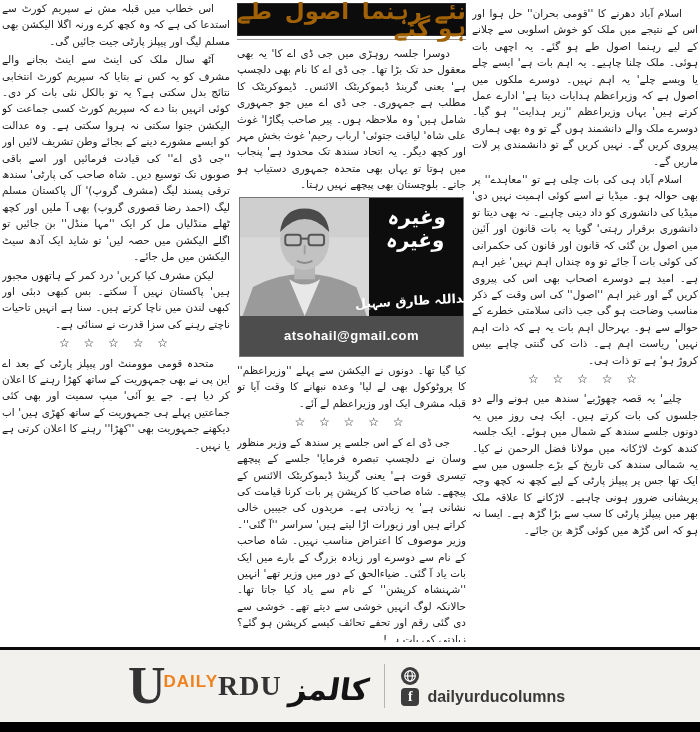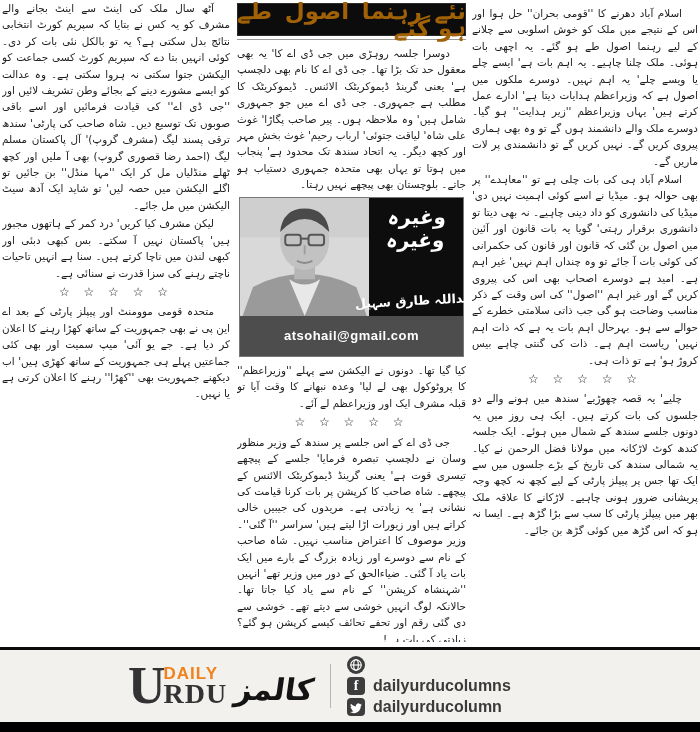--- a/index.html
+++ b/index.html
@@ -42,21 +42,21 @@
   .author-email{background:#4d4d4d;color:#ffffff;text-align:center;
                 font-family:"Liberation Sans",sans-serif;font-weight:bold;
                 font-size:13px;padding:12px 0;letter-spacing:.5px;direction:ltr;}
 
   
   .footer{position:absolute;left:0;top:647px;width:700px;height:85px;background:#f2f1ee;
           border-top:3px solid #0a0a0a;box-sizing:border-box;}
   .footer-inner{display:flex;align-items:center;height:72px;padding-left:128px;}
   .logo{display:flex;align-items:center;}
   .logo-u{font-family:"Liberation Serif",serif;font-weight:bold;font-size:52px;color:#333;line-height:52px;}
-  .logo-stack{display:flex;flex-direction:column;margin-left:-2px;}
+  .logo-stack{display:flex;margin-left:-2px;}
   .logo-daily{color:#f0821c;font-family:"Liberation Sans",sans-serif;font-weight:bold;
               font-size:17px;letter-spacing:1px;line-height:16px;}
   .logo-rdu{font-family:"Liberation Serif",serif;font-weight:bold;font-size:28px;color:#333;line-height:24px;letter-spacing:1px;}
   .logo-urdu{font-size:30px;font-weight:bold;color:#141414;margin:6px 6px 0 8px;transform:skewX(-8deg);}
   .footer-divider{width:1px;height:44px;background:#b5b5b5;margin:0 16px 0 10px;}
   .social{display:flex;flex-direction:column;gap:3px;}
   .social-row{display:flex;align-items:center;gap:8px;cursor:pointer;}
   .social-icon{width:18px;height:18px;border-radius:4px;background:#3d3d3d;
                display:flex;align-items:center;justify-content:center;flex:0 0 auto;}
   .social-icon.round{border-radius:50%;}
@@ -64,20 +64,21 @@
   .social-icon .fb-f{color:#fff;font-family:"Liberation Serif",serif;font-weight:bold;font-size:14px;line-height:14px;}
   .social-label{font-family:"Liberation Sans",sans-serif;font-weight:bold;font-size:16px;color:#3a3a3a;}
   .footer-blackbar{position:absolute;left:0;bottom:0;width:700px;height:10px;background:#000;}
 </style>
 </head>
 <body>
 
 <div class="page">
 
   <div class="col col-left">
+    <p class="indent">اس خطاب میں قبلہ مش نے سپریم کورٹ سے استدعا کی ہے کہ وہ کچھ کرے ورنہ اگلا الیکشن بھی مسلم لیگ اور پیپلز پارٹی جیت جائیں گی۔</p>
     <p class="indent">آٹھ سال ملک کی اینٹ سے اینٹ بجانے والے مشرف کو یہ کس نے بتایا کہ سپریم کورٹ انتخابی نتائج بدل سکتی ہے؟ یہ تو بالکل نئی بات کر دی۔ کوئی انہیں بتا دے کہ سپریم کورٹ کسی جماعت کو الیکشن جتوا سکتی نہ ہروا سکتی ہے۔ وہ عدالت کو ایسے مشورے دینے کے بجائے وطن تشریف لائیں اور ''جی ڈی اے'' کی قیادت فرمائیں اور اسے باقی صوبوں تک توسیع دیں۔ شاہ صاحب کی پارٹی' سندھ ترقی پسند لیگ (مشرف گروپ)' آل پاکستان مسلم لیگ (احمد رضا قصوری گروپ) بھی آ ملیں اور کچھ ٹھلے منڈلیاں مل کر ایک ''مہا منڈل'' بن جائیں تو اگلے الیکشن میں حصہ لیں' تو شاید ایک آدھ سیٹ الیکشن میں مل جائے۔</p>
     <p class="indent">لیکن مشرف کیا کریں' درد کمر کے ہاتھوں مجبور ہیں' پاکستان نہیں آ سکتے۔ بس کبھی دبئی اور کبھی لندن میں ناچا کرتے ہیں۔ سنا ہے انہیں تاحیات ناچتے رہنے کی سزا قدرت نے سنائی ہے۔</p>
     <div class="stars">☆ ☆ ☆ ☆ ☆</div>
     <p class="indent">متحدہ قومی موومنٹ اور پیپلز پارٹی کے بعد اے این پی نے بھی جمہوریت کے ساتھ کھڑا رہنے کا اعلان کر دیا ہے۔ جے یو آئی' میپ سمیت اور بھی کئی جماعتیں پہلے ہی جمہوریت کے ساتھ کھڑی ہیں' اب دیکھنے جمہوریت بھی ''کھڑا'' رہنے کا اعلان کرتی ہے یا نہیں۔</p>
   </div>
 
   <div class="col col-mid">
     <div class="headline">نئے رہنما اصول طے ہو گئے</div>
     <div class="headline-rule"></div>
     <p class="indent">دوسرا جلسہ روہڑی میں جی ڈی اے کا' یہ بھی معقول حد تک بڑا تھا۔ جی ڈی اے کا نام بھی دلچسپ ہے' یعنی گرینڈ ڈیموکریٹک الائنس۔ ڈیموکریٹک کا مطلب ہے جمہوری۔ جی ڈی اے میں جو جمہوری شامل ہیں' وہ ملاحظہ ہوں۔ پیر صاحب پگاڑا' غوث علی شاہ' لیاقت جتوئی' ارباب رحیم' غوث بخش مہر اور کچھ دیگر۔ یہ اتحاد سندھ تک محدود ہے' پنجاب میں ہوتا تو یہاں بھی متحدہ جمہوری دستیاب ہو جاتے۔ بلوچستان بھی پیچھے نہیں رہتا۔</p>
@@ -151,26 +152,18 @@
               <line x1="3" y1="12" x2="21" y2="12" stroke="#fff" stroke-width="2"></line>
             </svg>
           </span>
         </div>
         <div class="social-row">
           <span class="social-icon">
               <span class="fb-f">f</span>
             </span>
           <span class="social-label">dailyurducolumns</span>
         </div>
-        <div class="social-row">
-          <span class="social-icon">
-            <svg width="13" height="13" viewBox="0 0 24 24">
-              <path fill="#fff" d="M23 5.1c-.8.4-1.7.7-2.6.8a4.5 4.5 0 0 0-7.7 4.1A12.8 12.8 0 0 1 3.4 5.3a4.5 4.5 0 0 0 1.4 6 4.4 4.4 0 0 1-2-.5v.1a4.5 4.5 0 0 0 3.6 4.4 4.6 4.6 0 0 1-2 .1 4.5 4.5 0 0 0 4.2 3.1A9 9 0 0 1 2 20.4a12.7 12.7 0 0 0 6.9 2c8.3 0 12.8-6.9 12.8-12.8v-.6c.9-.6 1.6-1.4 2.2-2.3-.8.4-1.7.6-2.6.7a4.5 4.5 0 0 0 2-2.3z"></path>
-            </svg>
-          </span>
-          <span class="social-label">dailyurducolumn</span>
-        </div>
       </div>
     </div>
     <div class="footer-blackbar"></div>
   </div>
 
 </div>
 
 </body></html>

